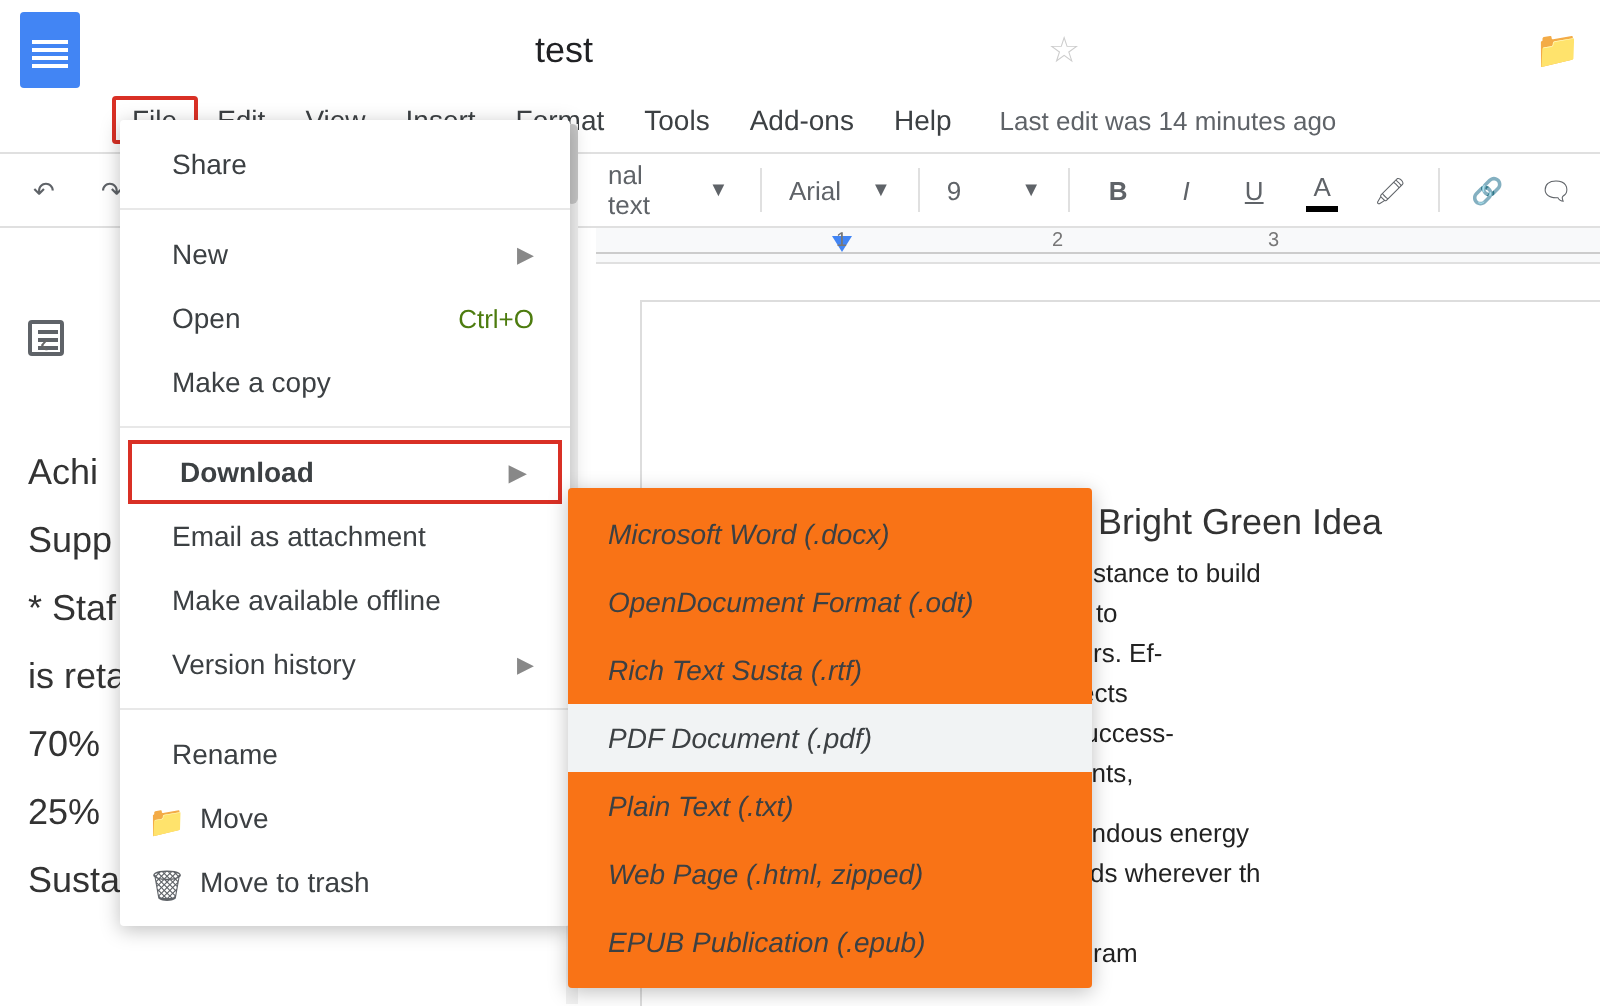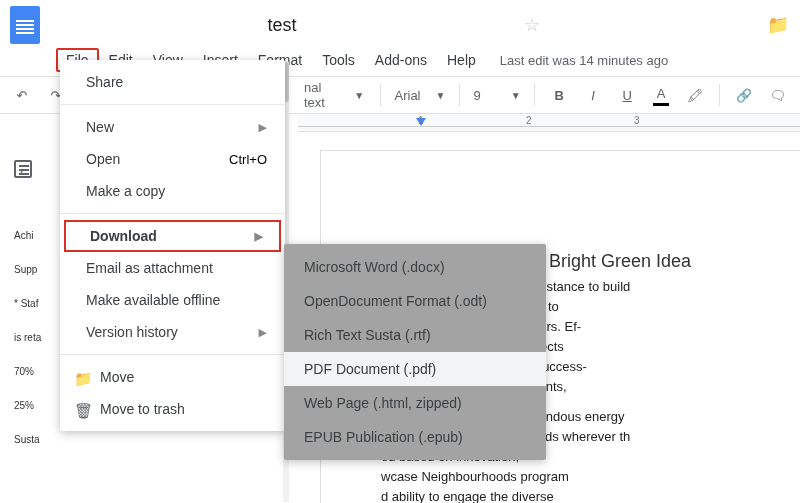--- a/index.html
+++ b/index.html
@@ -19,35 +19,35 @@
   .dd { padding:0 6px; border:none; display:flex; align-items:center; gap:15px; }
   .caret { font-size:10px; color:#5f6368; }
   .sep { width:1px; height:22px; background:#e0e0e0; margin:0 4px; }
   .ruler { height:18px; background:#f8f9fa; border-bottom:1px solid #e0e0e0; position:relative; margin-left:298px; overflow:hidden;}
   .ruler::before{content:"";position:absolute;left:0;right:0;top:12px;height:1px;background:#ccc;}
   .ruler .num{position:absolute;top:1px;font-size:10px;color:#777;}
   .ruler .ind{position:absolute;top:4px;width:0;height:0;border-left:5px solid transparent;border-right:5px solid transparent;border-top:8px solid #4285f4;}
   .sidebar-col{position:absolute;left:14px;top:44px;}
   .outline-icon{border:2px solid #5f6368; width:18px;height:18px; border-radius:2px; position:relative;}
   .outline-icon::after{content:"";position:absolute;left:3px;top:3px;width:10px;height:2px;background:#5f6368;box-shadow:0 4px 0 #5f6368,0 8px 0 #5f6368;}
-  .doc-body{position:absolute; left:6px; top:110px; font-size:10px; line-height:28px; color:#333;}
+  .doc-body{position:absolute; left:6px; top:110px; font-size:18px; line-height:28px; color:#333;}
   .doc-body p{margin-bottom:6px;}
   .page{position:absolute; left:320px; top:30px; width:600px; background:#fff; border:1px solid #ddd; padding:100px 60px 40px 60px; font-size:13px; line-height:20px; color:#222;}
   .page h2{font-size:18px; font-weight:400; text-align:center; margin-bottom:6px; color:#333;}
   
   .dropdown{position:absolute; left:60px; top:60px; width:225px; background:#fff; box-shadow:0 2px 10px rgba(0,0,0,0.25); border-radius:2px; padding:6px 0; z-index:10;}
   .drop-item{display:flex; align-items:center; justify-content:space-between; padding:8px 18px 8px 26px; font-size:14px; color:#3c4043; cursor:pointer; position:relative;}
   .drop-item.icon-left{padding-left:40px;}
   .drop-item .ic{position:absolute;left:14px;top:9px;color:#5f6368;font-size:15px;}
   .drop-item.highlight{border:2px solid #d93025; margin:0 4px; padding:6px 16px 6px 24px;font-weight:bold;}
   .drop-sep{height:1px;background:#e8e8e8;margin:6px 0;}
-  .shortcut{color:#000000;font-size:13px;}
+  .shortcut{color:#4d7c0f;font-size:13px;}
   .sub-arrow{font-size:11px;color:#888;}
   
-  .submenu{position:absolute; left:284px; top:244px; width:262px; background:#a3a3a3; box-shadow:0 2px 10px rgba(0,0,0,0.25); border-radius:2px; padding:6px 0; z-index:11;}
+  .submenu{position:absolute; left:284px; top:244px; width:262px; background:#f97316; box-shadow:0 2px 10px rgba(0,0,0,0.25); border-radius:2px; padding:6px 0; z-index:11;font-style:italic;}
   .submenu .drop-item{padding:9px 20px;}
   .submenu .drop-item.sel{background:#f1f3f4;}
   .u{ text-decoration: underline; }
   .clr-box{width:16px;height:3px;background:#000;position:absolute;bottom:3px;left:6px;}
   .a-wrap{position:relative; width:28px;}
   .scroll-track{position:absolute;left:283px;top:62px;width:6px;height:440px;background:#f1f1f1;}
   .scroll-thumb{position:absolute;left:0;top:0;width:6px;height:40px;background:#c8c8c8;border-radius:3px;}
 </style>
 </head>
 <body>
@@ -141,21 +141,21 @@
     <span>stration or engagement projects</span><br>
     <span>l be closely monitored and success-</span><br>
     <span>is to stimulate bold experiments,</span>
   </div>
   <div style="height:10px"></div>
   <div>
     <span>ideas, and tap into the tremendous energy</span><br>
     <span>d is like the scattering of seeds wherever th</span><br>
     <span>ed based on innovation,</span><br>
     <span>wcase Neighbourhoods program</span><br>
-    <span>d ability to engage the diverse</span><br>
+    <br>
     
   </div>
 </div>
 
 <div class="scroll-track">
   <div class="scroll-thumb"></div>
 </div>
 
 <div class="dropdown">
   <div class="drop-item">
@@ -182,20 +182,23 @@
       <span>Email as attachment</span>
     </div>
   <div class="drop-item">
       <span>Make available offline</span>
     </div>
   <div class="drop-item">
       <span>Version history</span>
       <span class="sub-arrow">▶</span>
     </div>
   <div class="drop-sep"></div>
+  <div class="drop-item">
+      <span>Rename</span>
+    </div>
   <div class="drop-item icon-left">
       <span class="ic">📁</span>
       <span>Move</span>
     </div>
   <div class="drop-item icon-left">
       <span class="ic">🗑</span>
       <span>Move to trash</span>
     </div>
 </div>
 
@@ -206,18 +209,21 @@
   <div class="drop-item">
       <span>OpenDocument Format (.odt)</span>
     </div>
   <div class="drop-item">
       <span>Rich Text Susta (.rtf)</span>
     </div>
   <div class="drop-item sel">
       <span>PDF Document (.pdf)</span>
     </div>
   <div class="drop-item">
+      <span>Plain Text (.txt)</span>
+    </div>
+  <div class="drop-item">
       <span>Web Page (.html, zipped)</span>
     </div>
   <div class="drop-item">
       <span>EPUB Publication (.epub)</span>
     </div>
 </div>
 
 </body></html>

